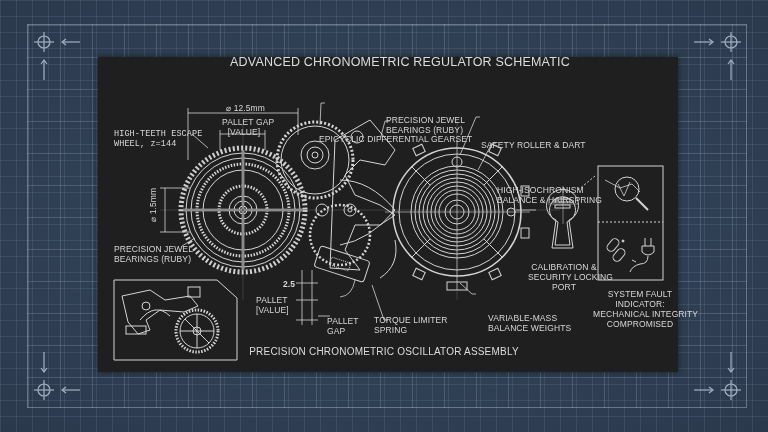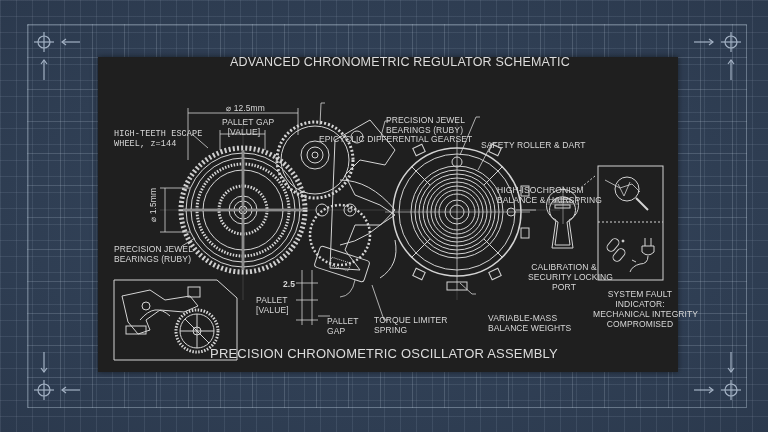--- a/index.html
+++ b/index.html
@@ -244,21 +244,21 @@
       <circle cx="197" cy="331" r="17"></circle>
       <circle cx="197" cy="331" r="4"></circle>
       <line x1="197" y1="314" x2="197" y2="348"></line>
       <line x1="180" y1="331" x2="214" y2="331"></line>
       <line x1="185" y1="319" x2="209" y2="343"></line>
     </g>
   </g>
 </svg>
 
 <div class="title" style="top:55px;padding-left:16px;">ADVANCED CHRONOMETRIC REGULATOR SCHEMATIC</div>
-<div class="title" style="top:346px;font-size:13px;">PRECISION CHRONOMETRIC OSCILLATOR ASSEMBLY</div>
+<div class="title" style="top:346px;font-size:10px;">PRECISION CHRONOMETRIC OSCILLATOR ASSEMBLY</div>
 
 <div class="lbl" style="left:226px;top:103px;text-align:center;">⌀ 12.5mm</div>
 <div class="lbl ctr" style="left:222px;top:117px;width:44px;"><span>PALLET GAP</span><br><span>[VALUE]</span></div>
 <div class="lbl" style="left:148px;top:222px;transform:rotate(-90deg);transform-origin:left top;">⌀ 1.5mm</div>
 <div class="lbl" style="left:283px;top:279px;font-weight:bold;">2.5</div>
 
 <div class="lbl" style="left:114px;top:129px;font-family:Liberation Mono, monospace;">HIGH-TEETH ESCAPE
 WHEEL, z=144</div>
 <div class="lbl" style="left:114px;top:244px;">PRECISION JEWEL
 BEARINGS (RUBY)</div>

